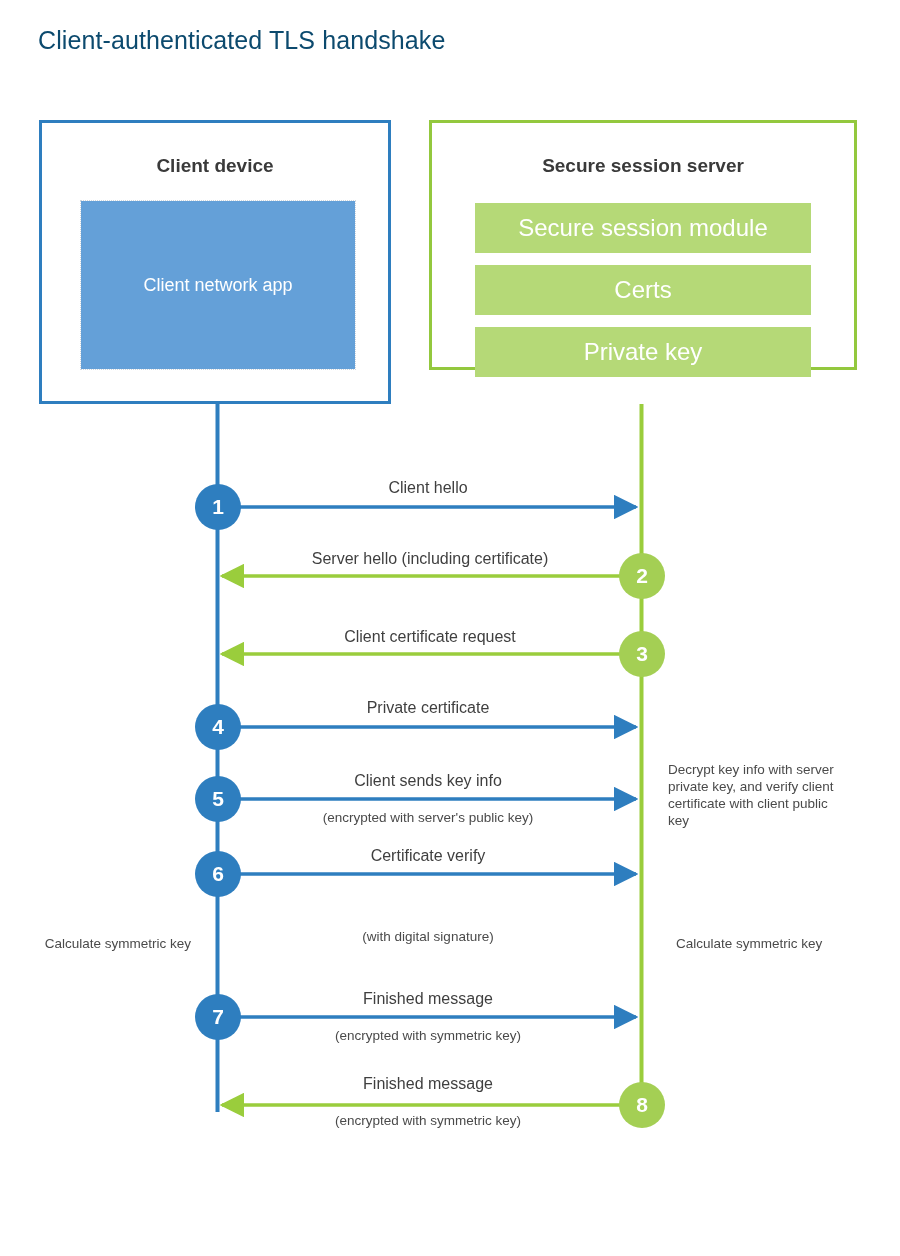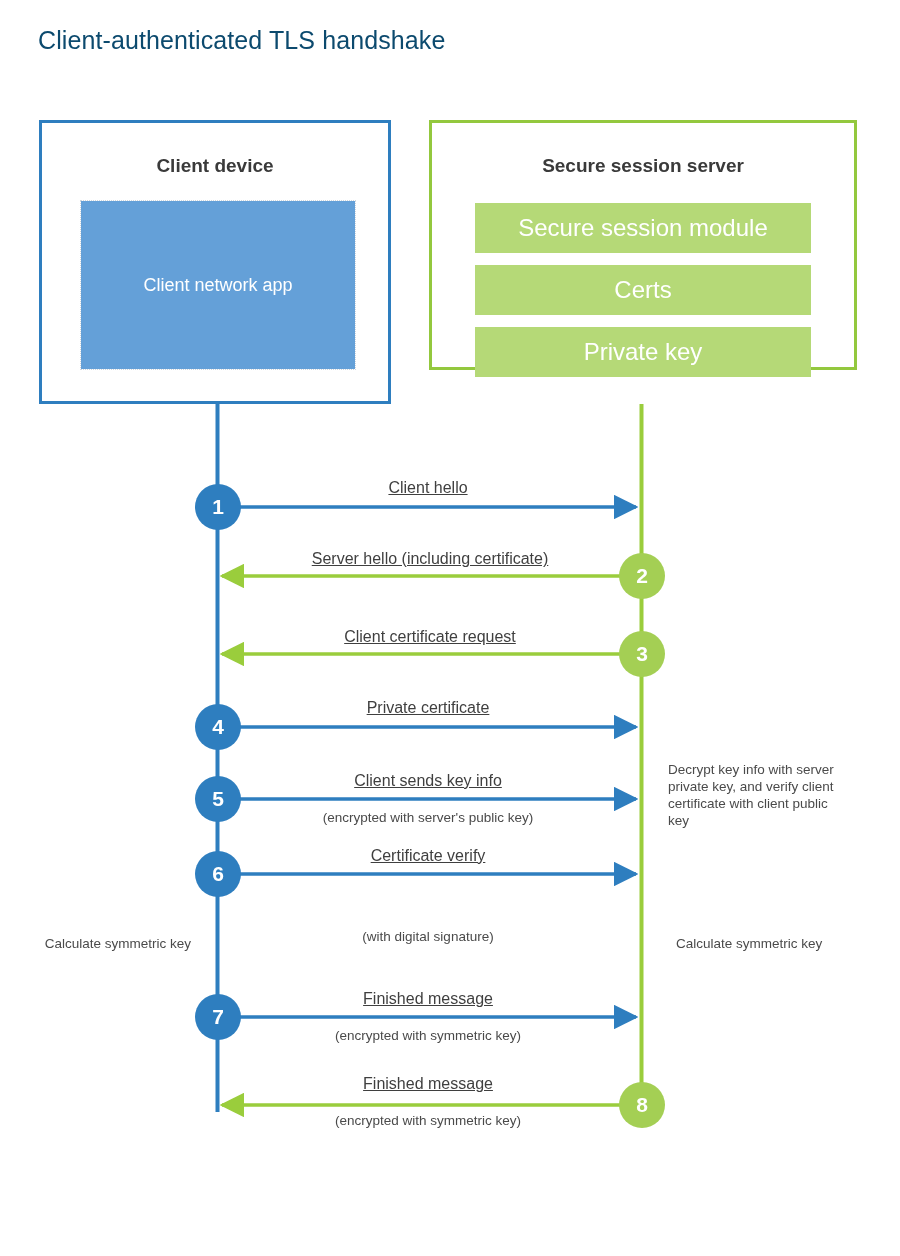--- a/index.html
+++ b/index.html
@@ -113,21 +113,20 @@
   .step-circle.server { background: #a4cf54; }
 
   
   .msg-label {
     position: absolute;
     text-align: center;
     font-size: 16px;
     color: #3f3f3f;
     white-space: nowrap;
     transform: translateX(-50%);
-    text-decoration: underline;
   }
   .msg-sub {
     position: absolute;
     text-align: center;
     font-size: 13.5px;
     color: #4a4a4a;
     white-space: nowrap;
     transform: translateX(-50%);
   }
   

